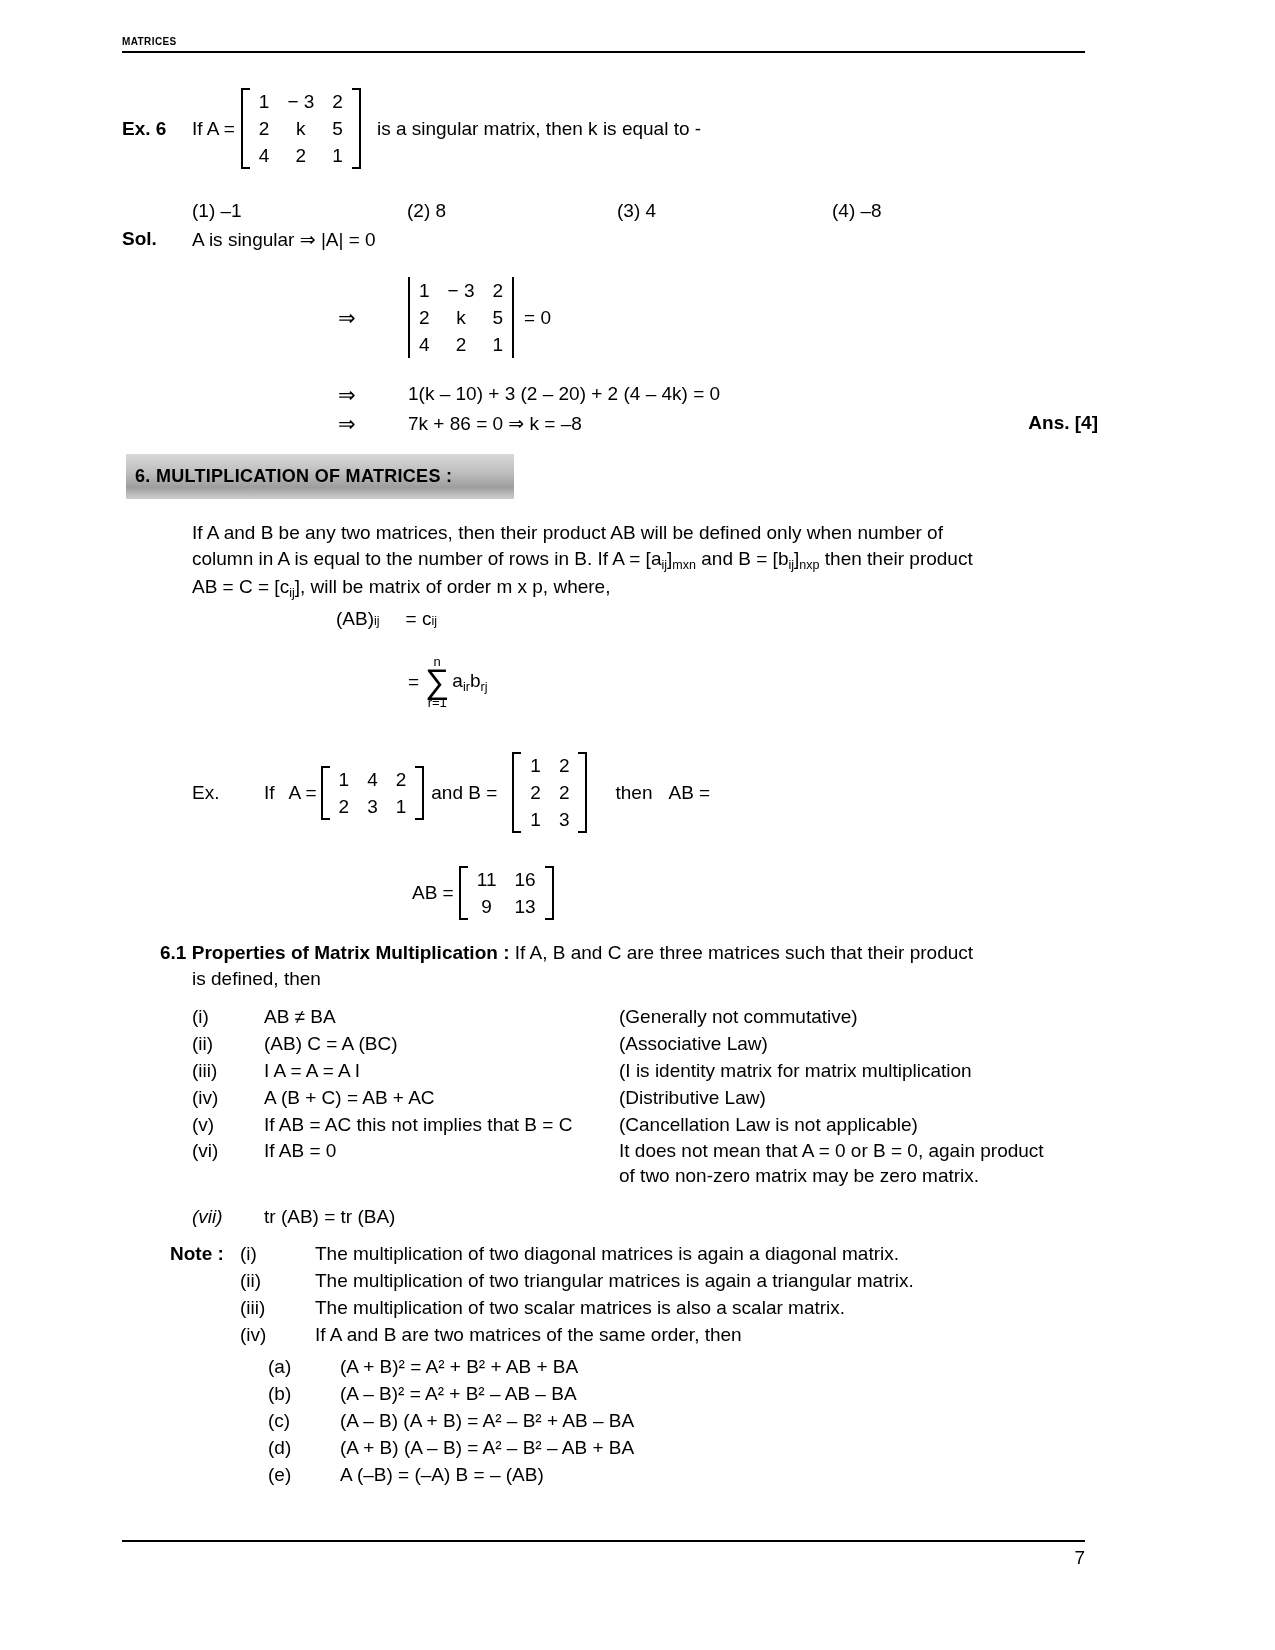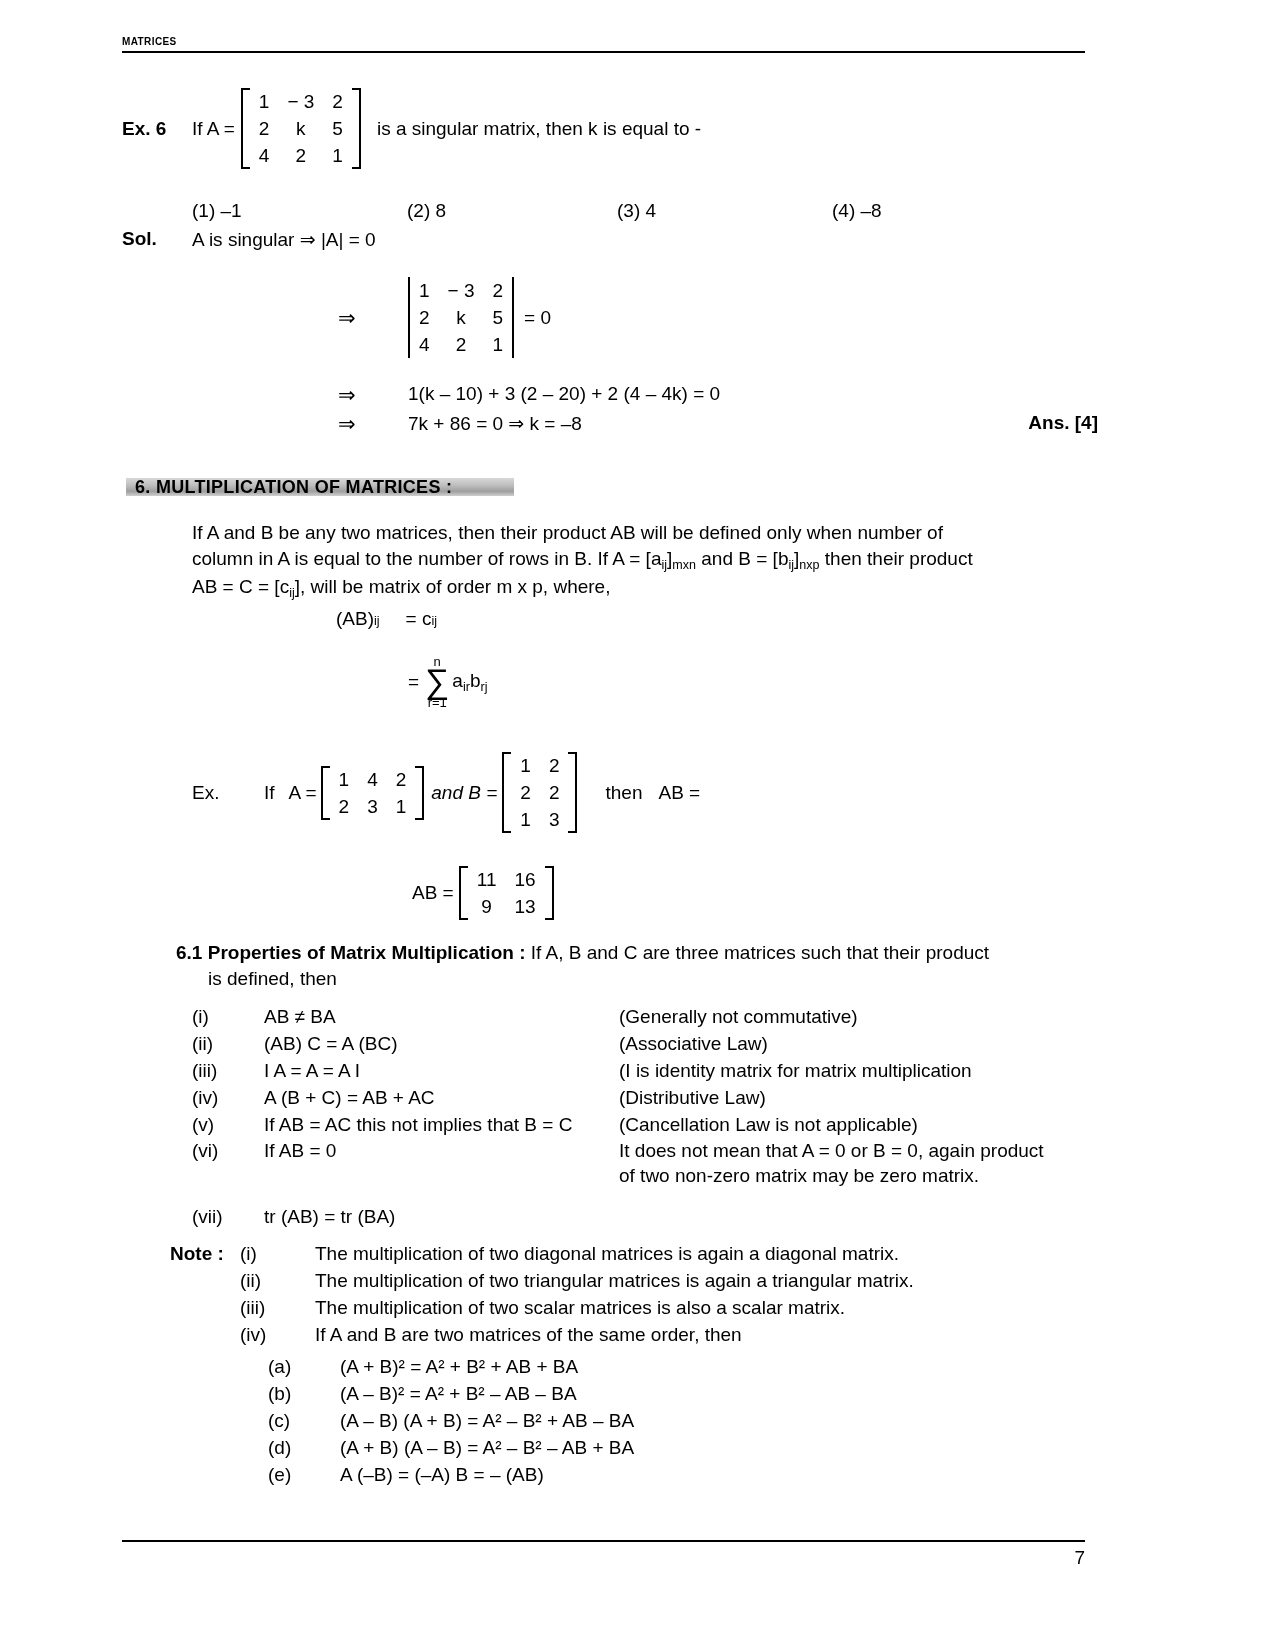--- a/index.html
+++ b/index.html
@@ -34,21 +34,21 @@
   .mtx .bar { width:9px; }
   .mtx .bl { border-left:2px solid #000; border-top:2px solid #000; border-bottom:2px solid #000; }
   .mtx .br { border-right:2px solid #000; border-top:2px solid #000; border-bottom:2px solid #000; }
   .mtx .dl { border-left:2px solid #000; width:2px; }
   .mtx .dr { border-right:2px solid #000; width:2px; }
   .mtx table { border-collapse:collapse; }
   .mtx td { text-align:center; padding:1px 9px; line-height:1.32; font-size:19px; white-space:nowrap; }
 
   
   .secbar {
-    position:absolute; left:126px; top:478px; width:388px; height:18px;
+    position:absolute; left:126px; top:454px; width:388px; height:45px;
     background:linear-gradient(to bottom,#d9d9d9 0%,#bdbdbd 42%,#9e9e9e 74%,#cfcfcf 100%);
     display:flex; align-items:center;
   }
   .secbar span { font-weight:bold; font-size:18px; letter-spacing:.3px; padding-left:9px; }
 
   
   .sum { display:inline-flex; flex-direction:column; align-items:center; line-height:1; }
   .sum .lim { font-size:13px; }
   .sum .sig { font-size:34px; line-height:.82; font-weight:400; }
 
@@ -195,21 +195,21 @@
             </tr>
         <tr>
               <td>2</td>
               <td>3</td>
               <td>1</td>
             </tr>
       </tbody>
         </table>
       <div class="bar br"></div>
     </div>
-    <div style="padding:0 5px 0 7px;font-style:italic;">and B =</div>
+    <div style="padding:0 15px 0 7px;">and B =</div>
     <div class="mtx">
       <div class="bar bl"></div>
       <table>
         <tbody>
             <tr>
               <td>1</td>
               <td>2</td>
             </tr>
         <tr>
               <td>2</td>
@@ -240,21 +240,21 @@
         <tr>
               <td>9</td>
               <td>13</td>
             </tr>
       </tbody>
         </table>
       <div class="bar br"></div>
     </div>
   </div>
 
-  <div style="position:absolute; left:176px; top:940px; width:940px; line-height:1.38;">
+  <div style="position:absolute; left:160px; top:940px; width:940px; line-height:1.38;">
     <div>
       <span class="lbl">6.1</span>
       <span class="lbl">Properties of Matrix Multiplication :</span>
       <span>If A, B and C are three matrices such that their product</span>
     </div>
     <div style="padding-left:32px;">is defined, then</div>
   </div>
 
   <div style="position:absolute; left:192px; top:1005px; width:910px;">
     <table class="list-tbl">
@@ -286,21 +286,21 @@
       </tr>
       <tr>
         <td>(vi)</td>
         <td>If AB = 0</td>
         <td>
           <span>It does not mean that A = 0 or B = 0, again product</span><br>
           <span>of two non-zero  matrix may be zero matrix.</span>
         </td>
       </tr>
       <tr>
-        <td style="padding-top:14px;">(vii)</td>
+        <td style="padding-top:14px;font-style:italic;">(vii)</td>
         <td style="padding-top:14px;">tr (AB) = tr (BA)</td>
         <td style="padding-top:14px;"></td>
       </tr>
     </tbody>
       </table>
   </div>
 
   <div style="position:absolute; left:122px; top:1242px; width:980px;margin-left:48px;">
     <table class="list-tbl">
       <tbody>

